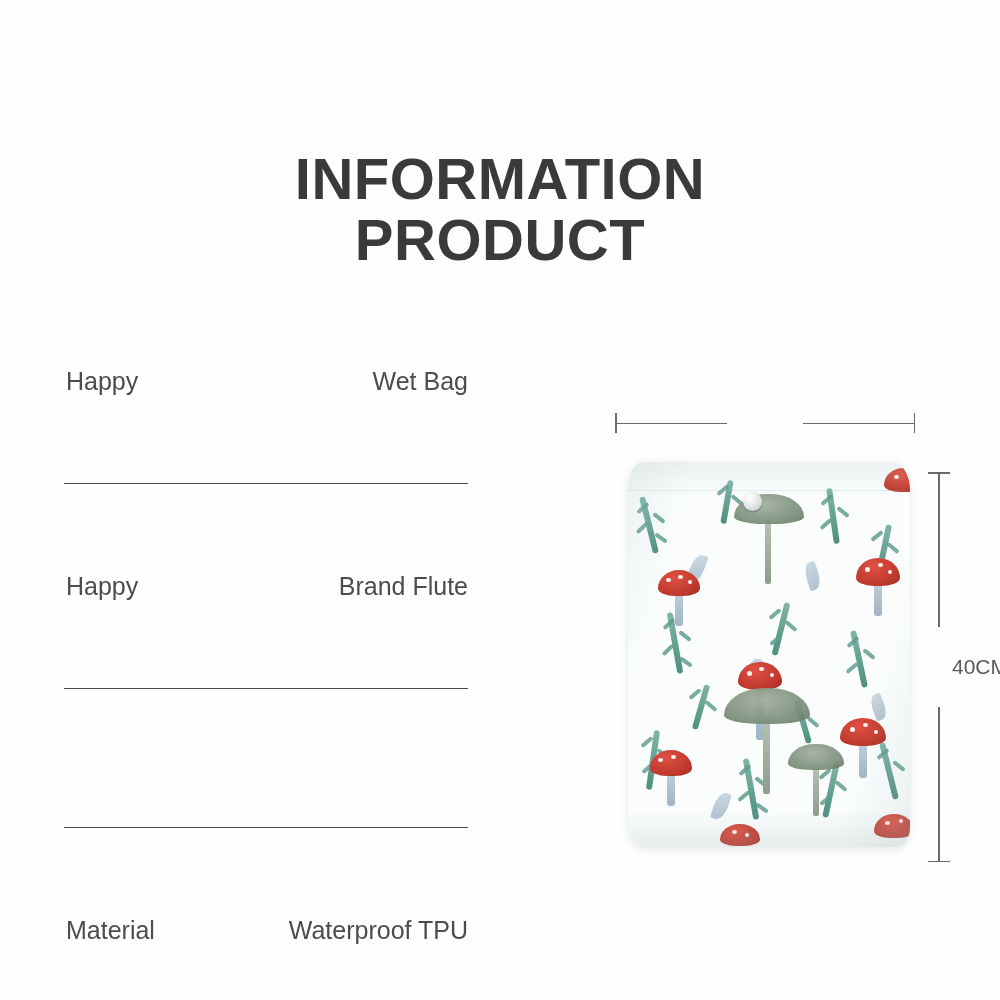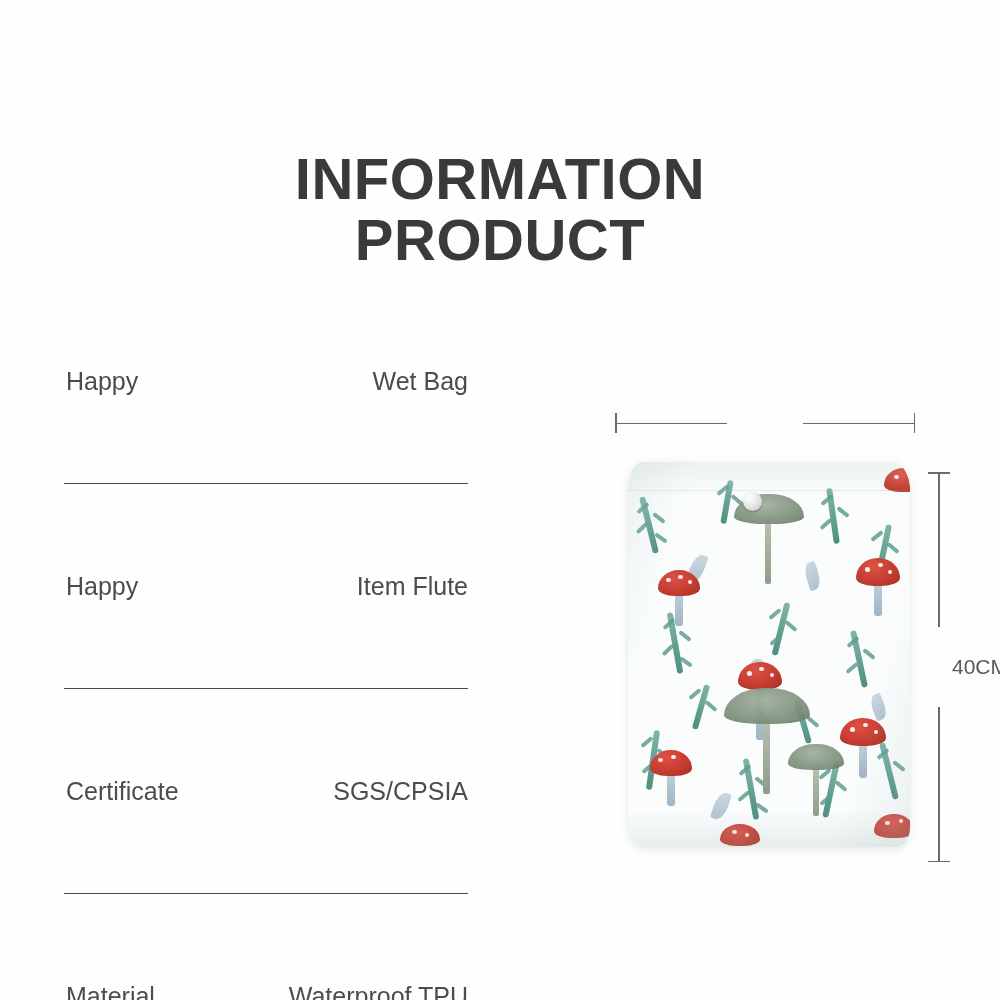--- a/index.html
+++ b/index.html
@@ -299,30 +299,26 @@
   <div class="spec-row">
     <span class="spec-label">Happy</span>
     <span class="spec-value">Wet Bag</span>
   </div>
   <div class="spec-gap"></div>
   <div class="spec-divider"></div>
 
   <div class="spec-gap"></div>
   <div class="spec-row">
     <span class="spec-label">Happy</span>
-    <span class="spec-value">Item Flute</span>
+    <span class="spec-value">Brand Flute</span>
   </div>
   <div class="spec-gap"></div>
   <div class="spec-divider"></div>
 
   <div class="spec-gap"></div>
-  <div class="spec-row">
-    <span class="spec-label">Certificate</span>
-    <span class="spec-value">SGS/CPSIA</span>
-  </div>
   <div class="spec-gap"></div>
   <div class="spec-divider"></div>
 
   <div class="spec-gap"></div>
   <div class="spec-row">
     <span class="spec-label">Material</span>
     <span class="spec-value">Waterproof TPU</span>
   </div>
 
 </div>

